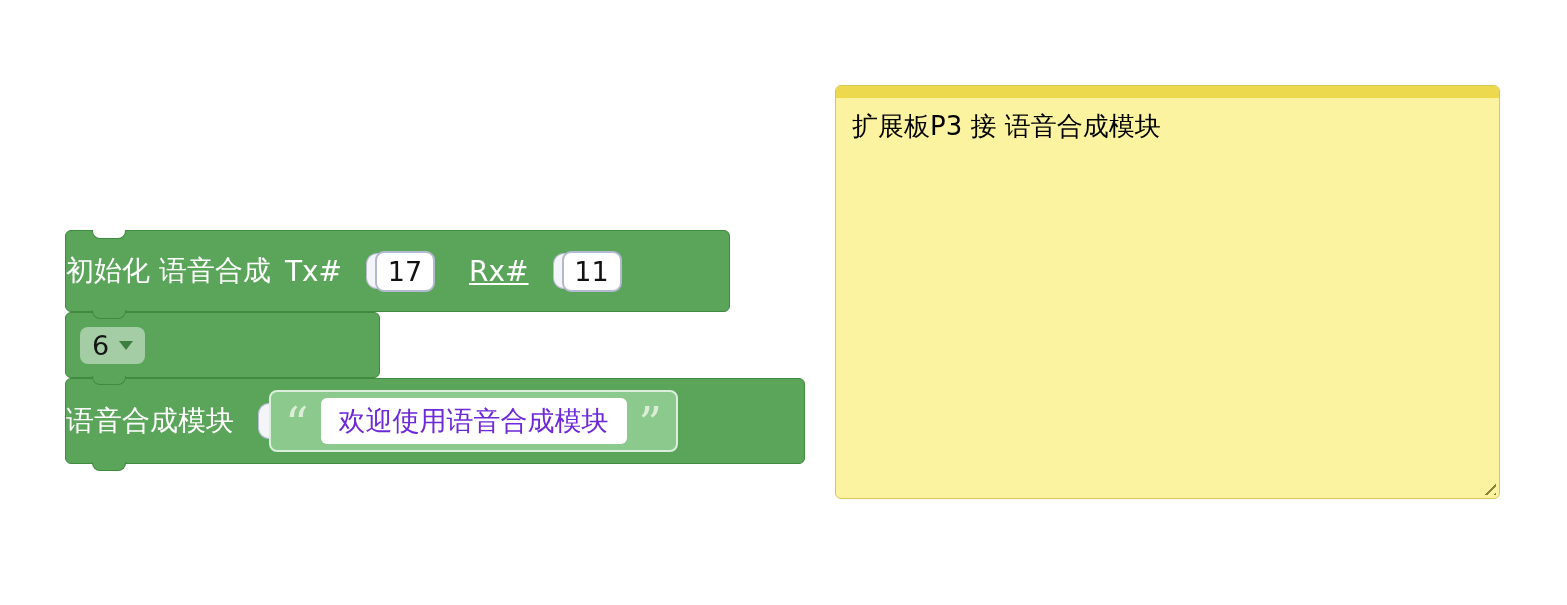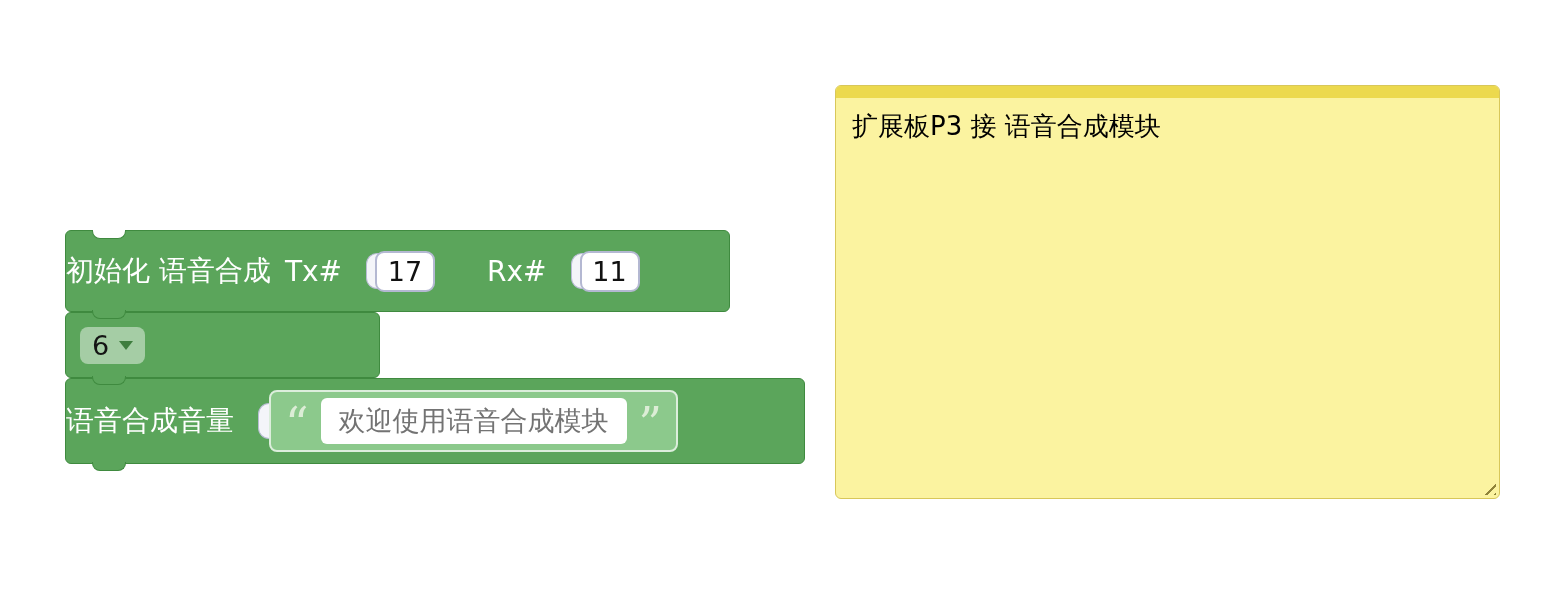--- a/index.html
+++ b/index.html
@@ -38,21 +38,21 @@
     background:#ffffff;
     border:1px solid var(--block-green-border);border-top:none;
     border-radius:0 0 8px 8px;
   }
   .block-init{left:65px;top:230px;width:665px;height:82px;}
   .block-volume{left:65px;top:312px;width:315px;height:66px;}
   .block-content{left:65px;top:378px;width:740px;height:86px;}
 
   .lbl{white-space:nowrap;}
   .lbl.gap{margin-left:14px;text-align:center;}
-  .lbl.biggap{margin-left:52px;}
+  .lbl.biggap{margin-left:34px;text-decoration:underline;}
 
   .slot{display:flex;align-items:center;margin-left:24px;}
   .plug{
     width:13px;height:36px;background:#f4f5f9;
     border:1px solid #b9bdd4;border-right:none;
     border-radius:11px 0 0 11px;margin-right:-4px;
   }
   .field-num{
     min-width:60px;text-align:center;background:#ffffff;
     border:2px solid #b4b8d2;border-radius:9px;
@@ -74,21 +74,21 @@
     display:flex;align-items:center;gap:12px;
     background:#8cc98c;border:2px solid #dceedc;border-radius:8px;
     padding:6px 14px;margin-left:2px;
   }
   .quote{
     font-family:"DejaVu Serif","Liberation Serif",serif;
     font-size:46px;color:#dcedd6;height:34px;line-height:40px;
   }
   .string-field{
     background:#ffffff;border-radius:6px;padding:5px 18px;
-    color:#737373;font-size:27px;white-space:nowrap;
+    color:#6d28d9;font-size:27px;white-space:nowrap;
   }
 
   
   .comment{
     position:absolute;left:835px;top:85px;width:665px;height:414px;
     background:var(--comment-yellow);
     border:1px solid var(--comment-border);border-radius:6px;
   }
   .comment-topbar{
     height:12px;background:var(--comment-topbar);
@@ -124,21 +124,21 @@
   </div>
 
   <div class="block block-volume">
     <span class="dropdown">
       <span class="dd-value">6</span>
       <span class="dd-arrow"></span>
     </span>
   </div>
 
   <div class="block block-content">
-    <span class="lbl">语音合成音量</span>
+    <span class="lbl">语音合成模块</span>
     <span class="slot">
       <span class="plug"></span>
       <span class="string-block">
         <span class="quote">“</span>
         <span class="string-field">欢迎使用语音合成模块</span>
         <span class="quote">”</span>
       </span>
     </span>
   </div>
 

